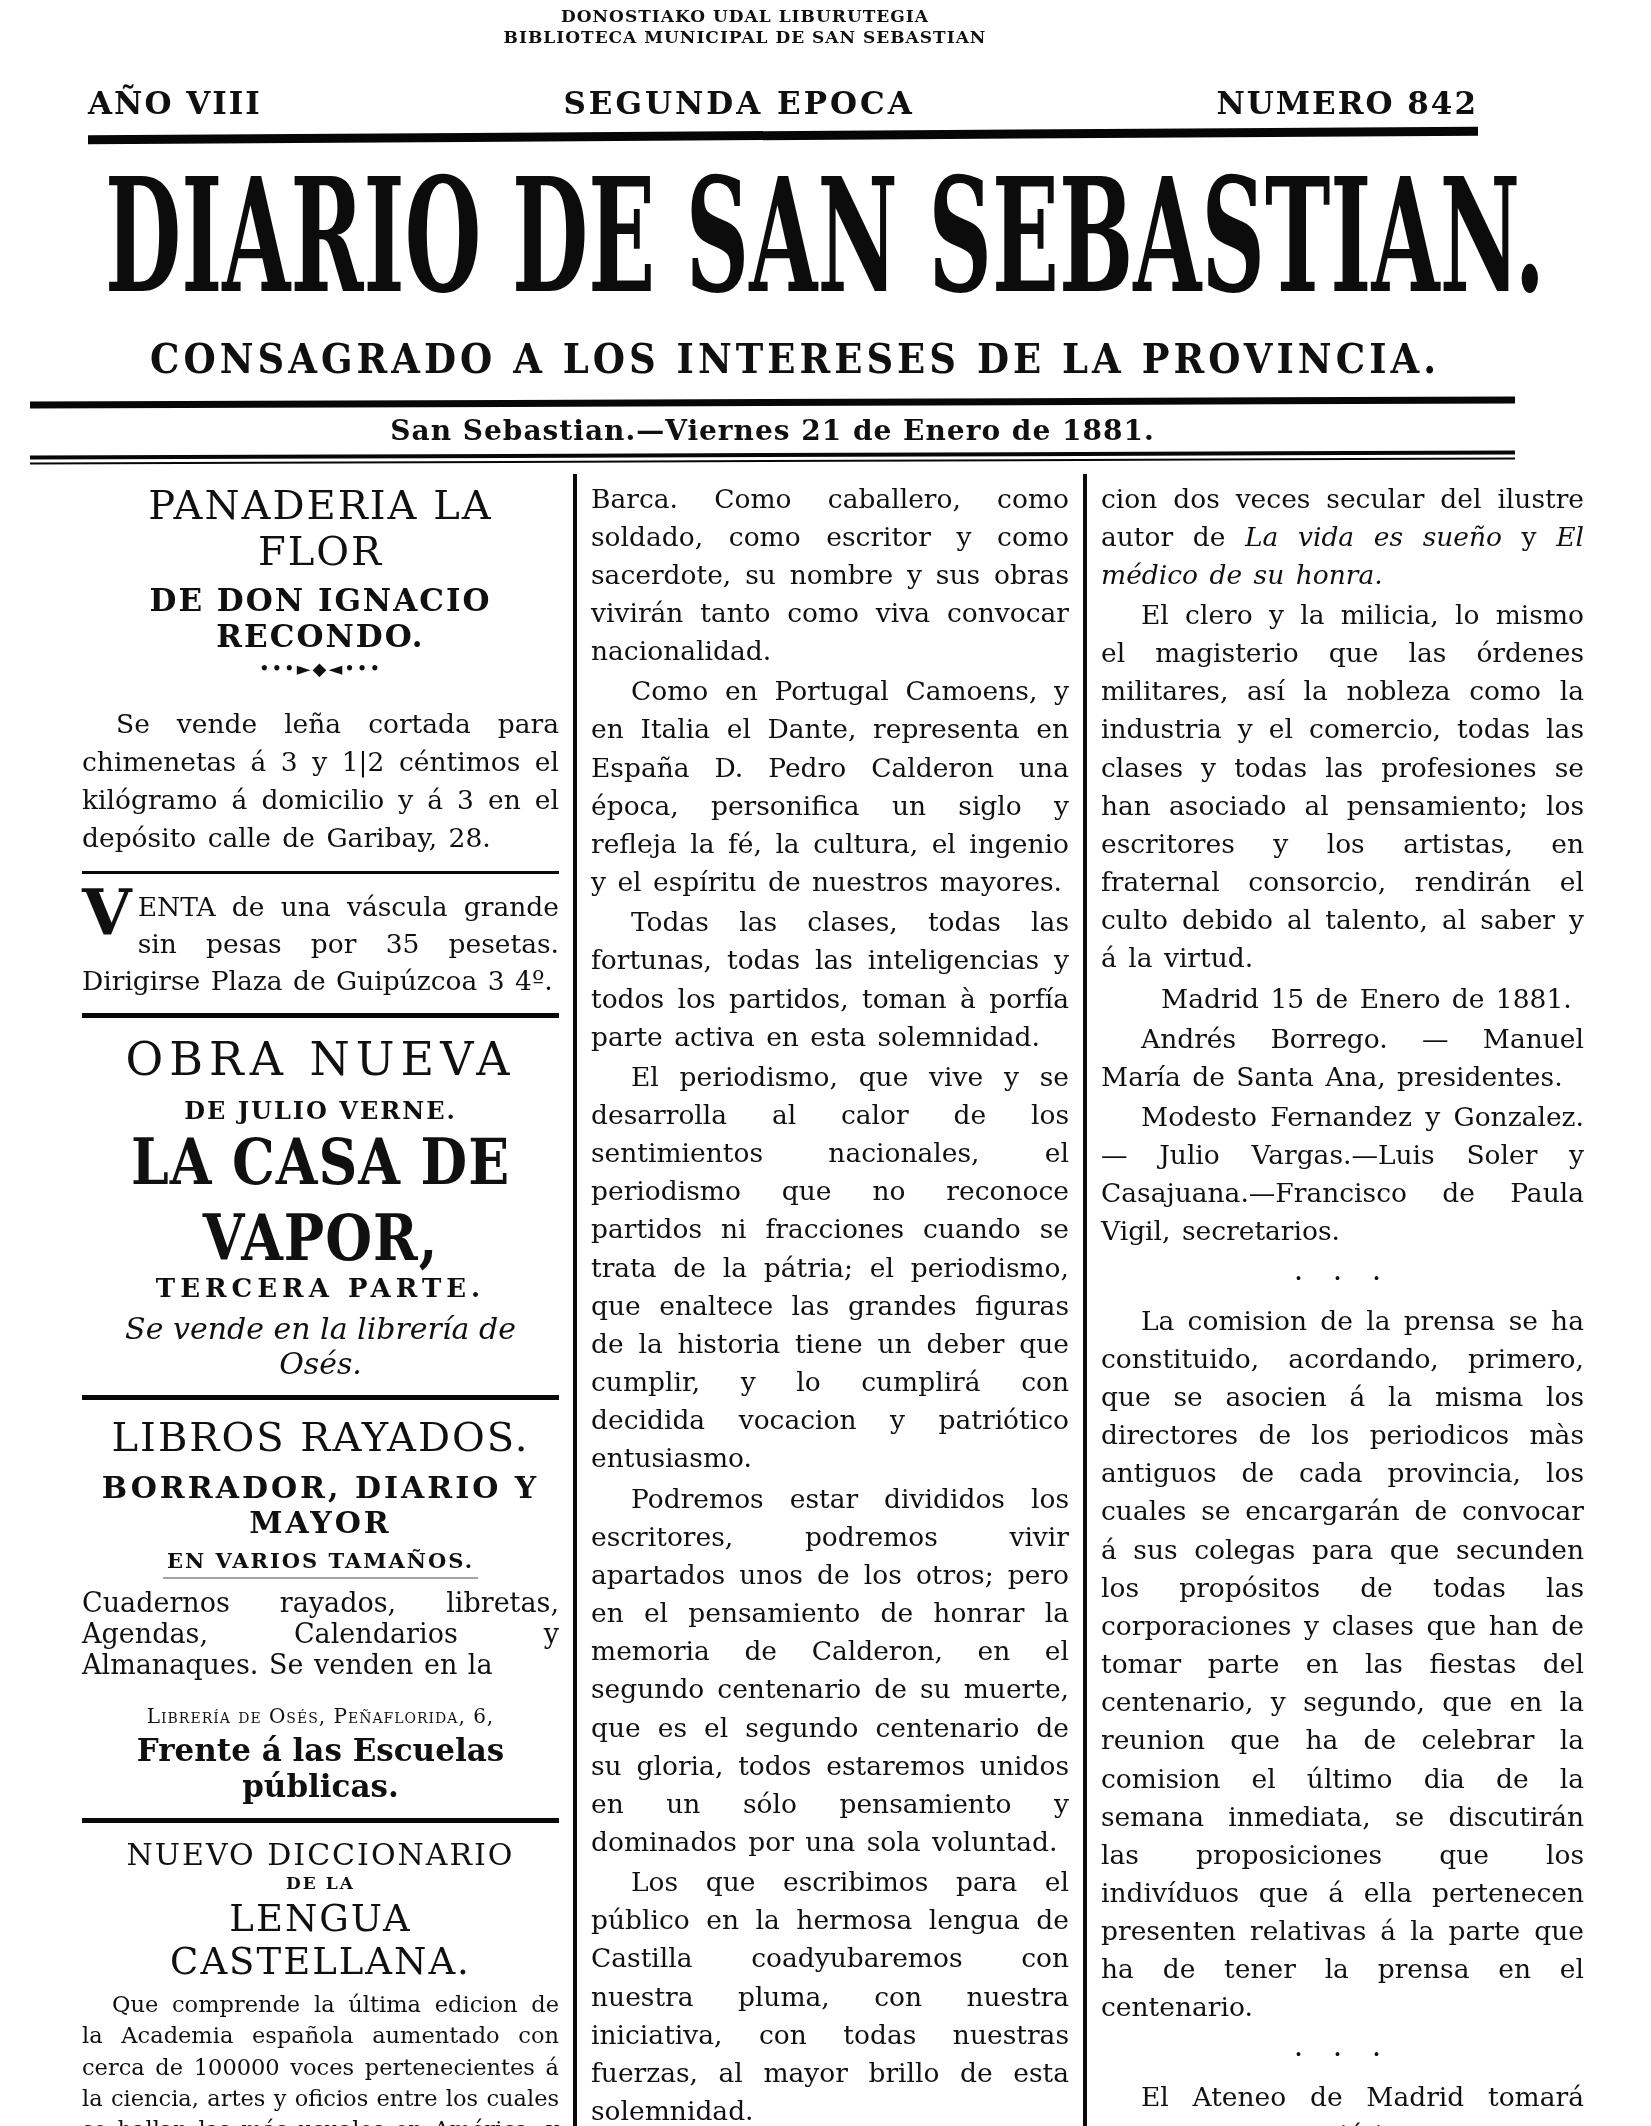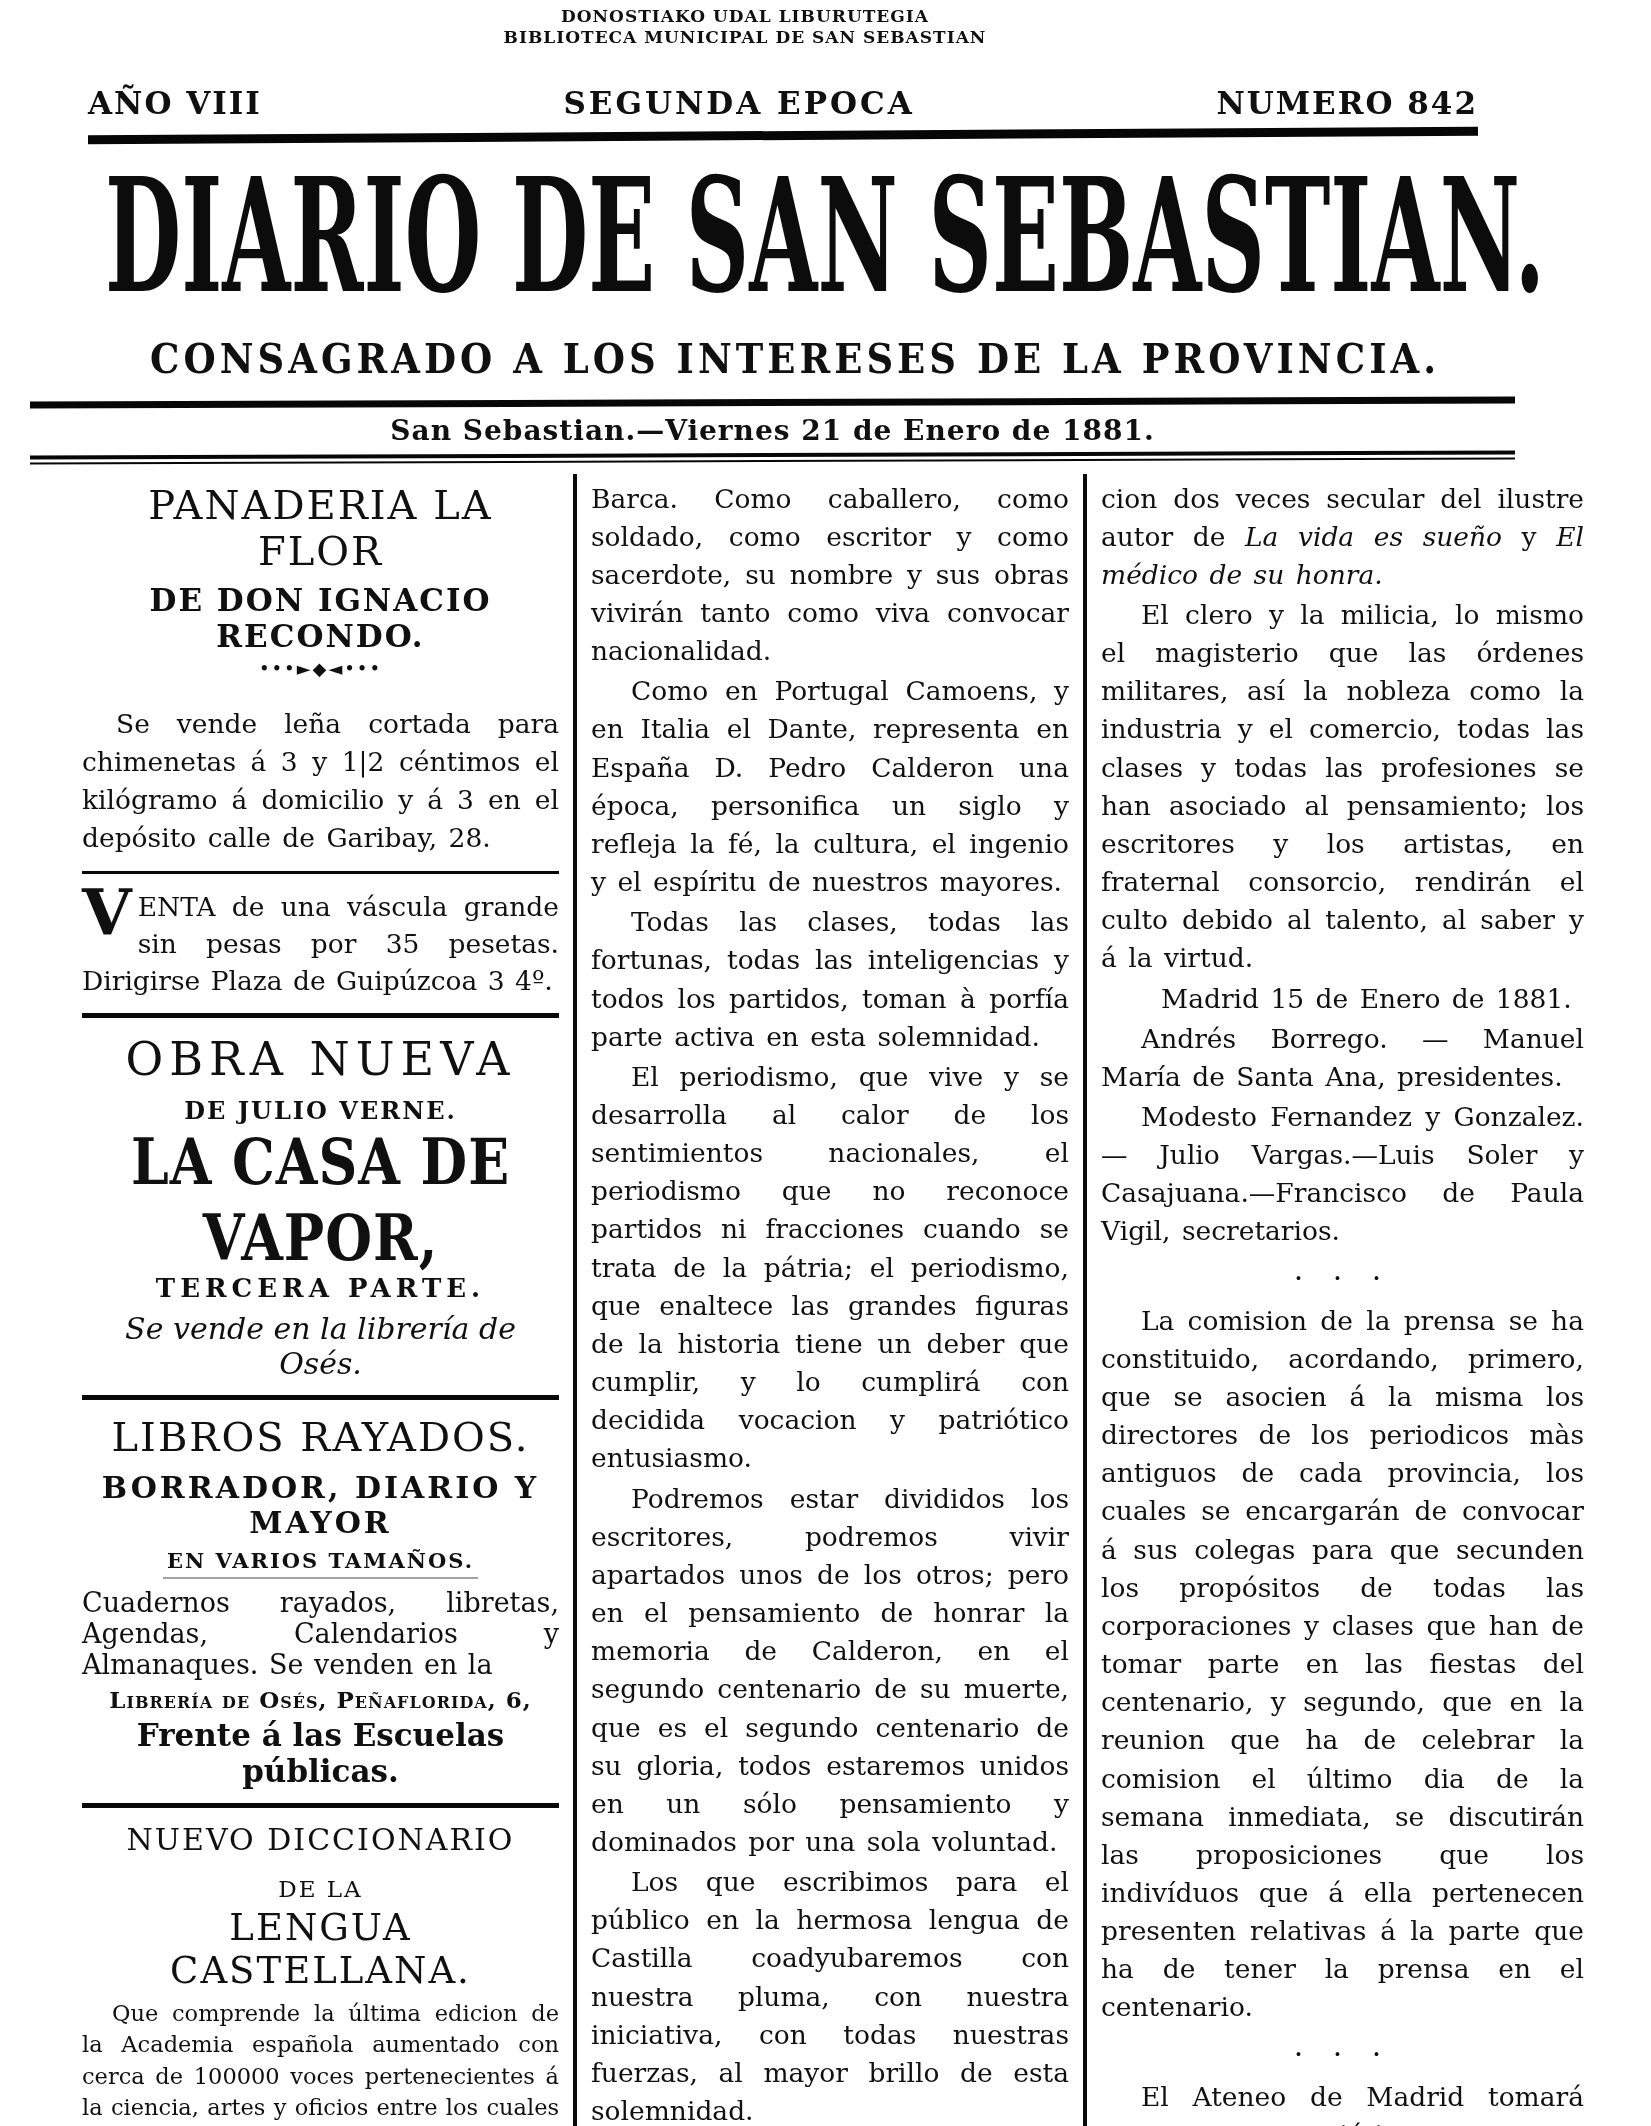--- a/index.html
+++ b/index.html
@@ -67,25 +67,25 @@
   .obra-line3 { font-size:56px; font-weight:bold; letter-spacing:1px; margin-top:8px;
                 transform:scale(0.96,1.15); }
   .obra-line4 { font-size:26px; font-weight:bold; letter-spacing:5px; margin-top:8px; }
   .obra-line5 { font-size:30px; font-style:italic; margin-top:8px; }
 
   .lib-title { font-size:40px; letter-spacing:2px; }
   .lib-sub   { font-size:30px; font-weight:bold; letter-spacing:3px; margin-top:10px; }
   .lib-sizes { font-size:21px; font-weight:bold; letter-spacing:2px; margin-top:8px;
                display:inline-block; border-bottom:2px solid #a3a3a3; padding:0 4px 4px 4px; }
   .lib-body  { font-size:27px; text-align:justify; margin-top:8px; word-spacing:2px; }
-  .lib-store { font-size:23px; letter-spacing:1px; font-variant:small-caps; margin-top:6px;font-weight:bold; }
+  .lib-store { font-size:20px; letter-spacing:1px; font-variant:small-caps; margin-top:24px; }
   .lib-front { font-size:31px; font-weight:bold; margin-top:4px; }
 
   .dic-t1 { font-size:30px; letter-spacing:2px; }
-  .dic-t2 { font-size:23px; font-weight:normal; letter-spacing:2px; margin-top:19px; }
+  .dic-t2 { font-size:17px; font-weight:bold; letter-spacing:2px; margin-top:1px; }
   .dic-t3 { font-size:37px; letter-spacing:2px; margin-top:4px; }
   .dic-body { font-size:22.5px; line-height:1.38; text-align:justify;
               text-indent:30px; margin-top:6px; word-spacing:1px; }
 
   
   .sig-date { text-indent:60px; }
   .dots-sep { text-align:center; font-size:30px; letter-spacing:10px;
               line-height:1.1; margin:10px 0 8px 0; }
 </style>
 </head>

